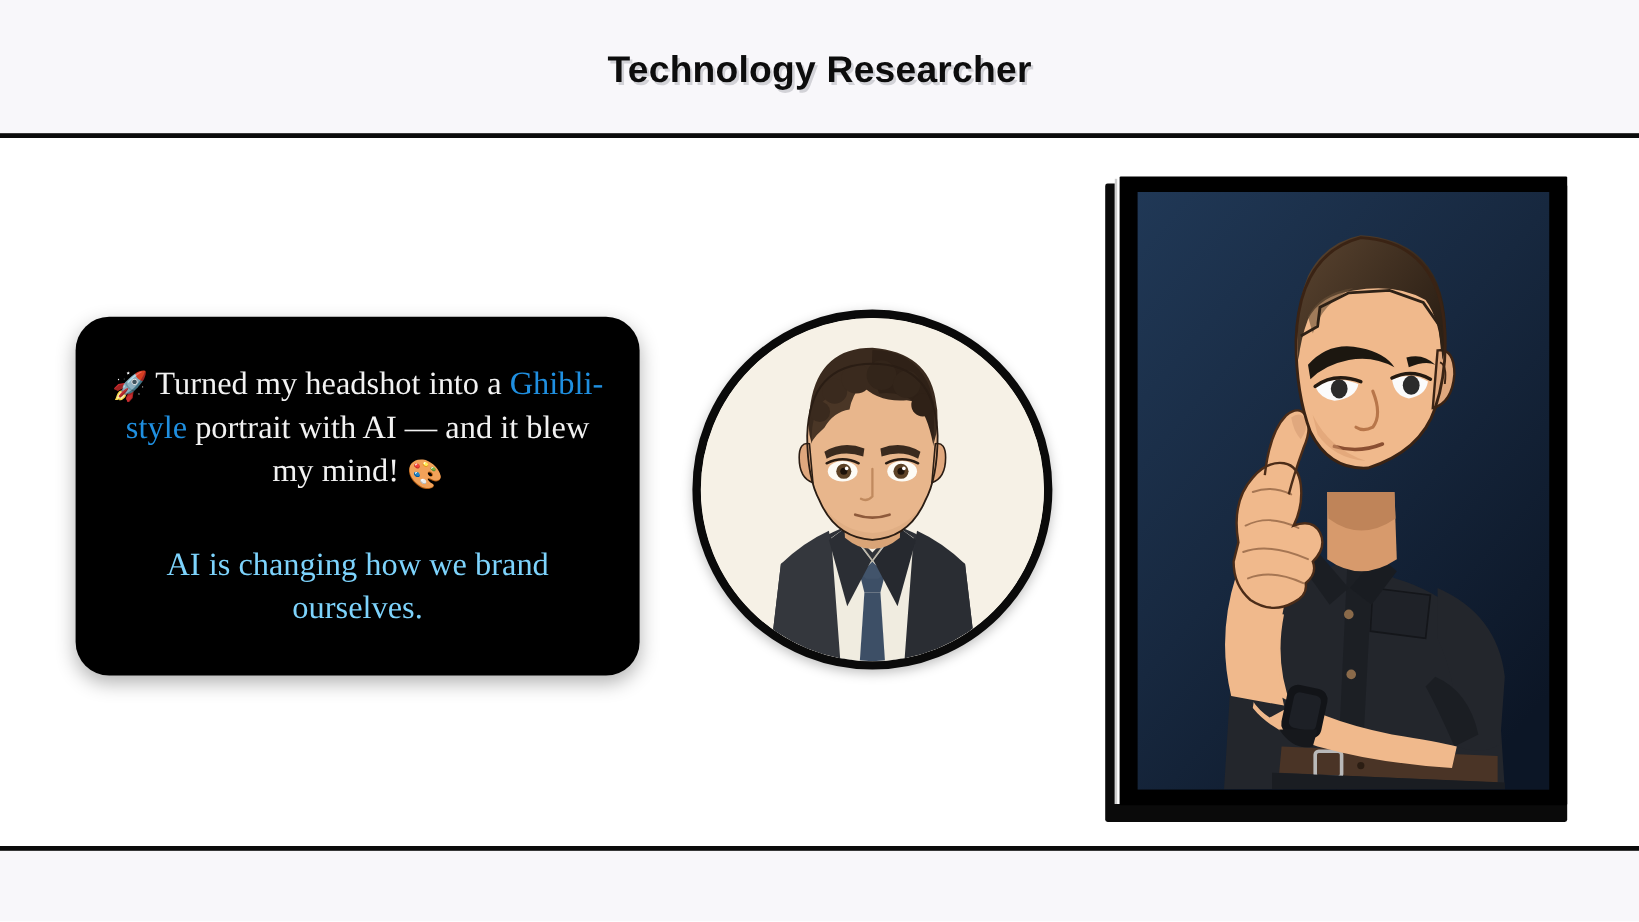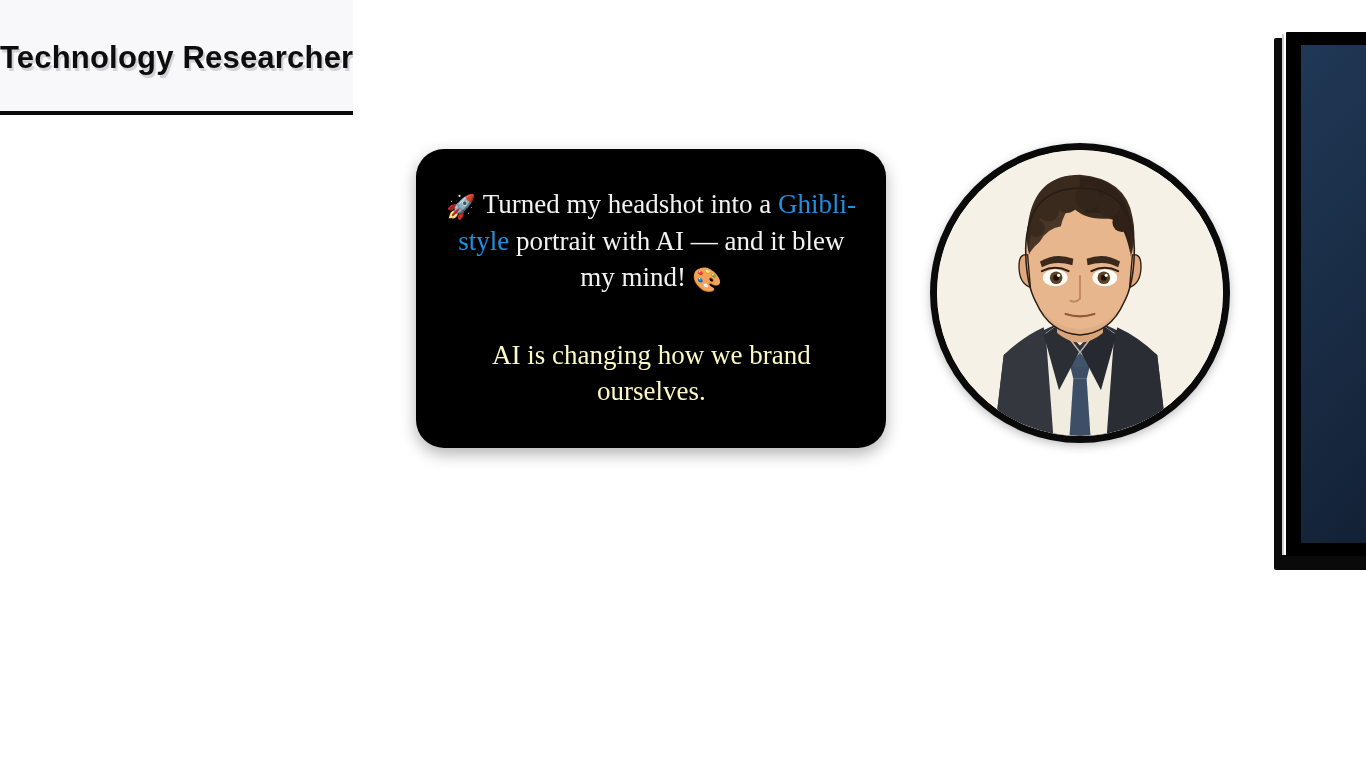--- a/index.html
+++ b/index.html
@@ -16,21 +16,21 @@
     position: relative;
   }
 
   
   .slide {
     position: relative;
     width: 1366px;
     height: 768px;
     background: #ffffff;
     display: flex;
-    flex-direction: row;
+    flex-direction: column;
   }
 
   
   .header-band {
     position: relative;
     height: 115px;
     background: #f8f7fa;
     display: flex;
     align-items: center;
     justify-content: center;
@@ -85,21 +85,21 @@
     width: 100%;
   }
   .quote-line .hl {
     color: #1f8fe0;
   }
   .quote-gap {
     height: 42px;
   }
   .quote-sub {
     font-family: "Liberation Serif", serif;
-    color: #fef9c3;
+    color: #7dd3fc;
     font-size: 27px;
     line-height: 1.33;
     text-align: center;
     width: 82%;
   }
   .emoji {
     font-family: "DejaVu Sans", sans-serif;
     font-size: 24px;
     vertical-align: -2px;
   }

